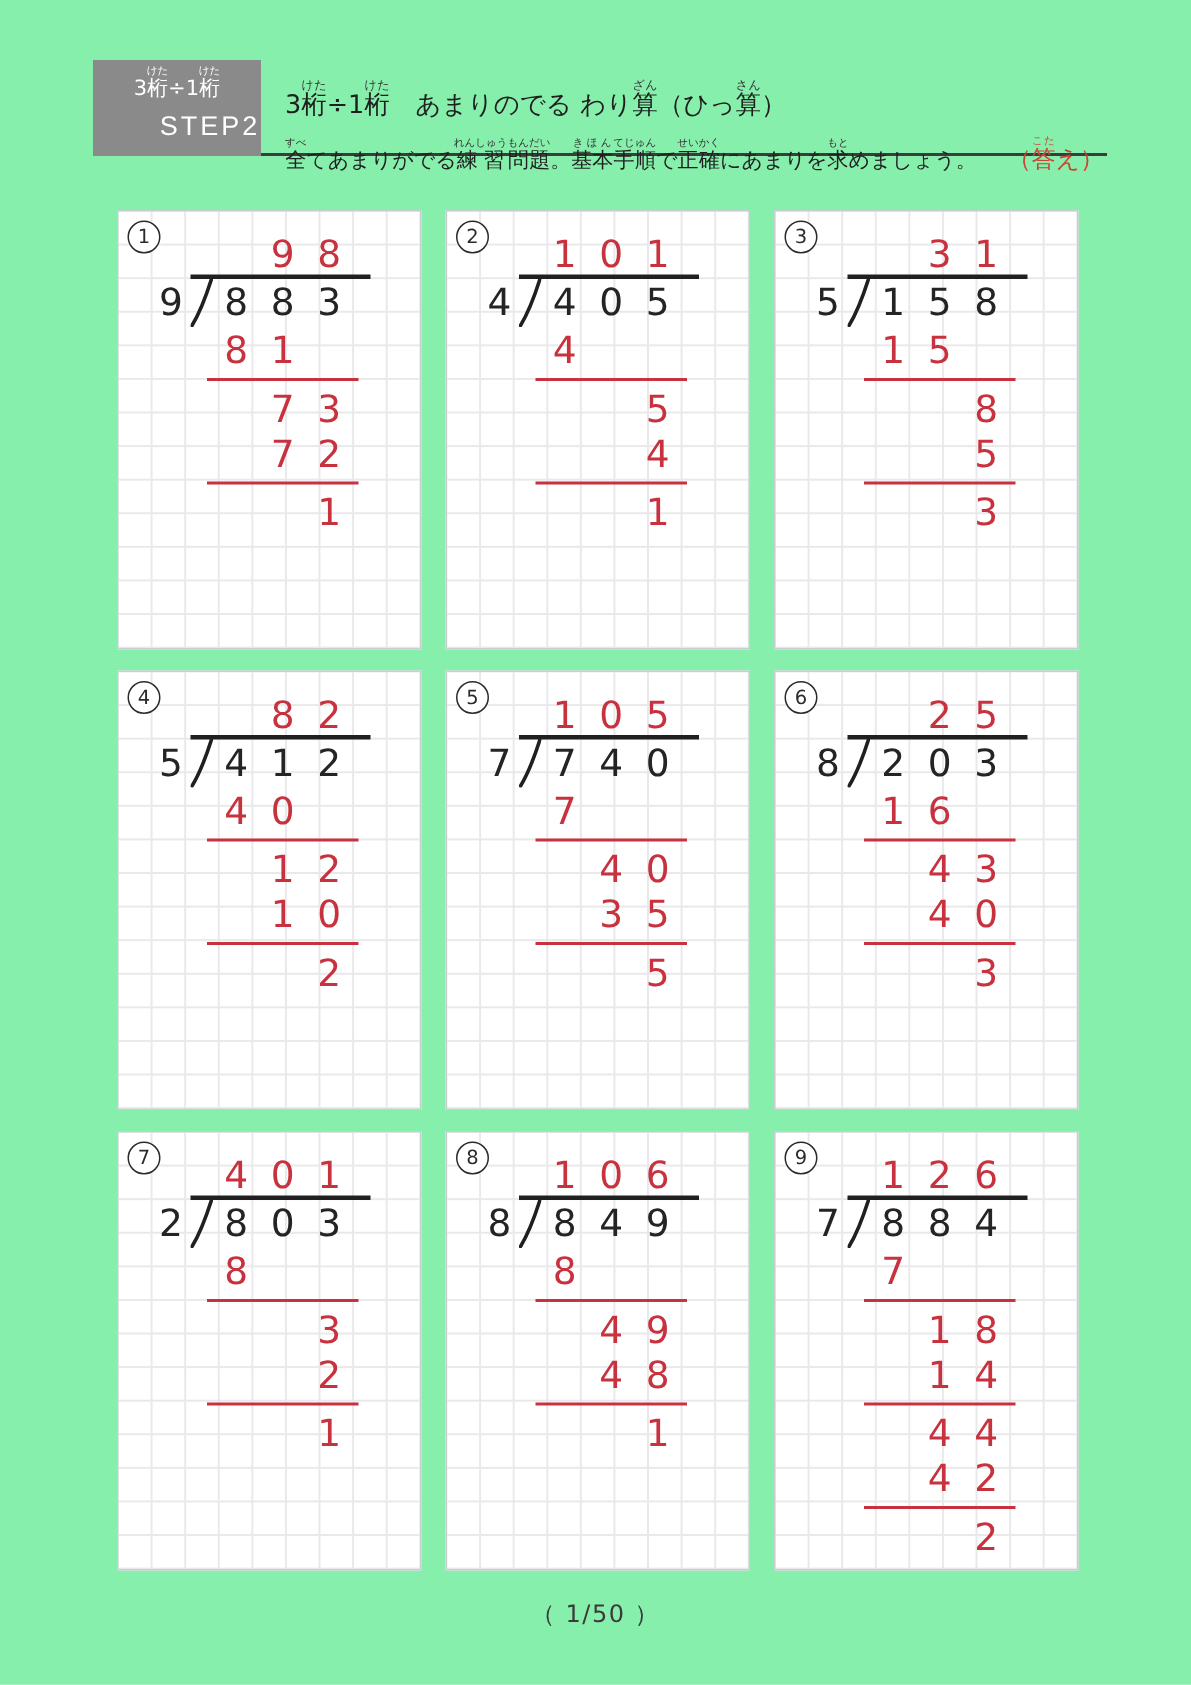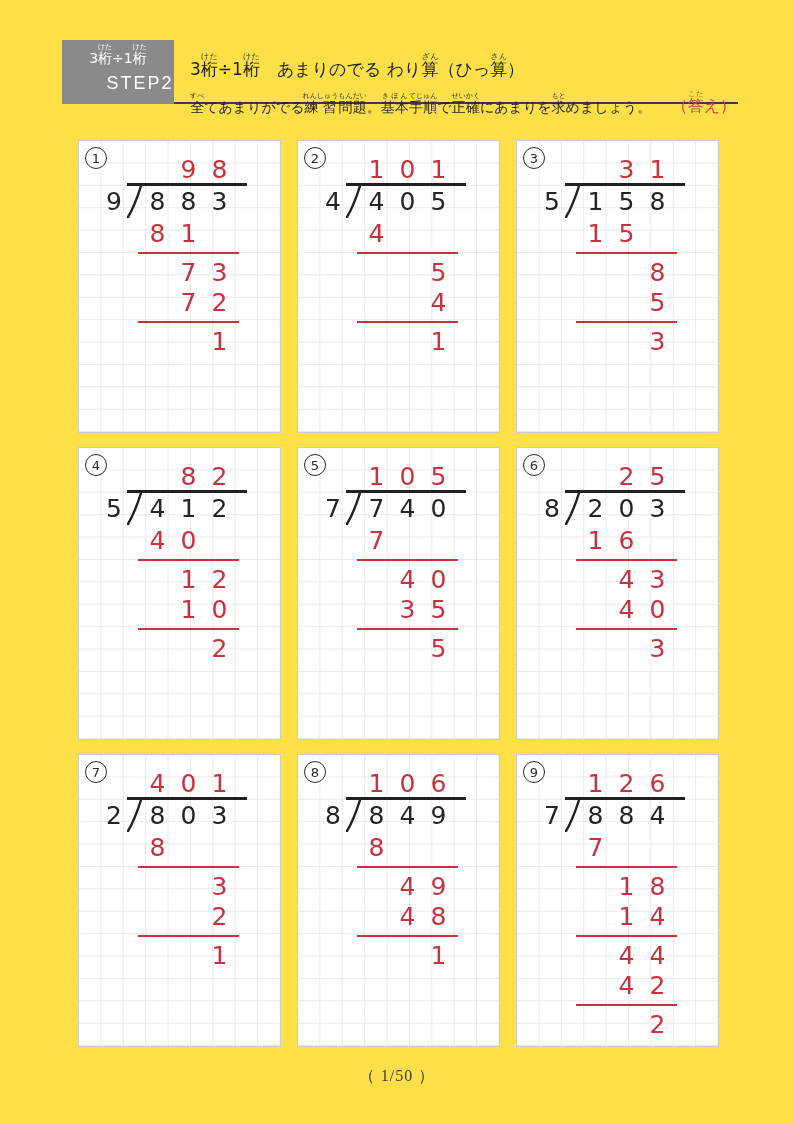--- a/index.html
+++ b/index.html
@@ -5,21 +5,21 @@
   :root{
     --red:#c8323e;
     --ink:#222222;
     --line-ink:#202020;
     --badge:#8a8a8a;
     --answer:#cc4433;
   }
   *{box-sizing:border-box;}
   body{margin:0;background:#ffffff;}
   .page{
-    position:relative;width:794px;height:1123px;background:#fde047;
+    position:relative;width:794px;height:1123px;background:#86efac;
     font-family:"DejaVu Sans","Liberation Sans",sans-serif;color:var(--ink);
     overflow:hidden;
   }
 
   
   .header{position:absolute;left:62px;top:36px;width:676px;height:68px;}
   .header-rule{position:absolute;left:0;bottom:0;width:100%;height:2px;background:#3c3c3c;}
   .badge{
     position:absolute;left:0;top:4px;width:112px;height:64px;background:var(--badge);
     color:#ffffff;text-align:center;padding-top:3px;
@@ -60,21 +60,21 @@
   .red{color:var(--red);}
   .blk{color:#242424;}
   .dividend-row{position:relative;display:flex;height:33px;line-height:33px;margin-bottom:1px;}
   .divisor{display:inline-block;width:26px;text-align:center;font-size:25px;color:#242424;}
   .bracket{display:inline-block;width:15px;height:33px;}
   .vinculum{position:absolute;left:26px;right:-8px;top:-2px;height:3px;background:var(--line-ink);}
   .uline{height:2px;background:var(--red);margin:3px 0 4px 37px;width:101px;}
 
   
   .footer{position:absolute;left:0;right:0;top:1066px;text-align:center;
-    font-size:16px;color:#3a3a3a;letter-spacing:1px;font-family:Liberation Serif, serif;}
+    font-size:16px;color:#3a3a3a;letter-spacing:1px;}
 </style>
 </head>
 <body>
 
 <div class="page">
 
   <header class="header">
     <div class="header-rule"></div>
     <div class="badge">
       <div class="badge-line1">3<ruby>桁<rt>けた</rt></ruby>÷1<ruby>桁<rt>けた</rt></ruby></div>

